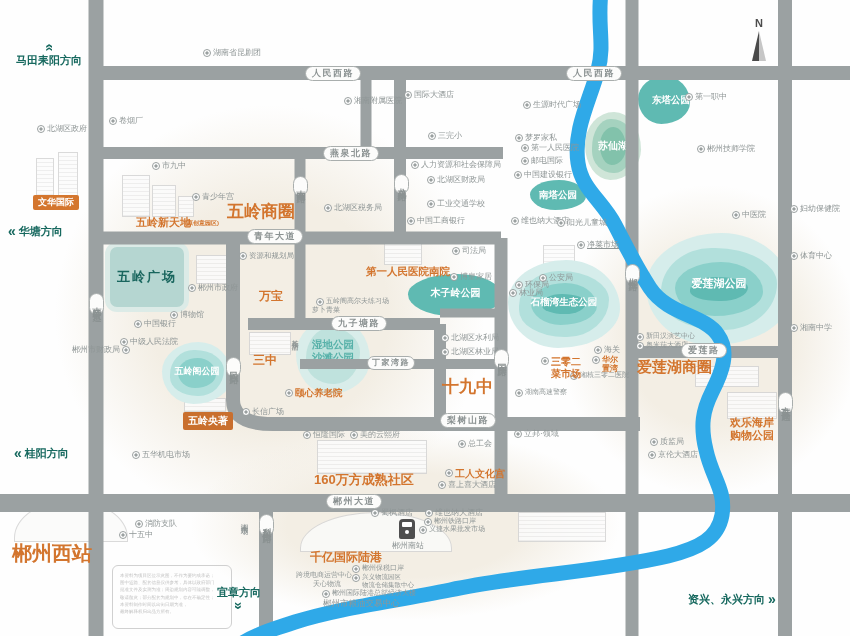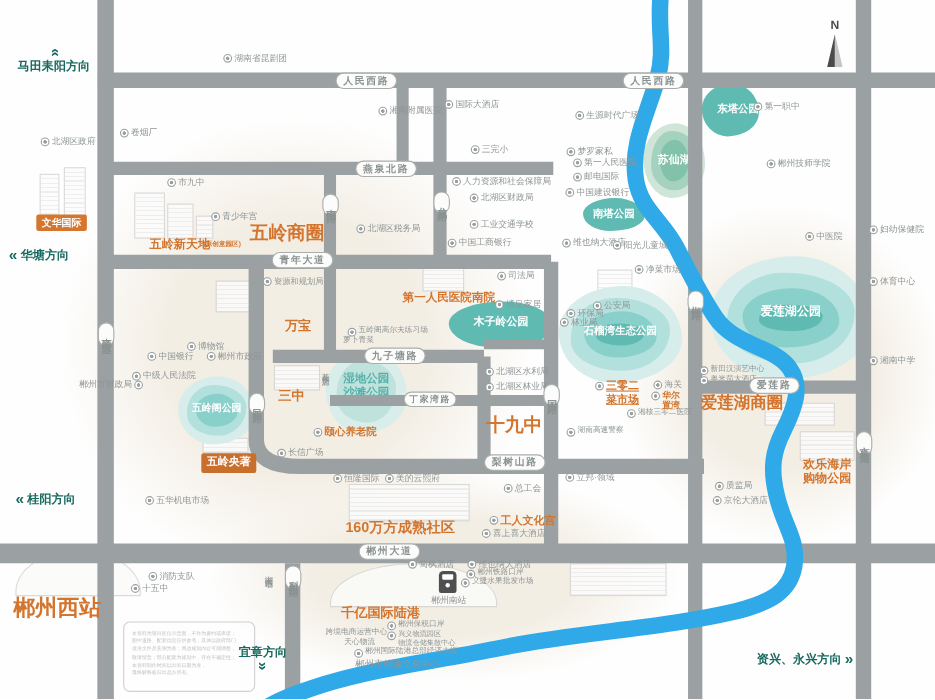--- a/index.html
+++ b/index.html
@@ -104,20 +104,21 @@
       <path d="M785 0 V 636" stroke-width="14"></path>
     </g>
     <path d="M601 -8 C 597 25 605 45 598 70 C 590 100 573 130 578 163
              C 582 190 602 200 615 225 C 628 250 635 265 650 288
              C 668 315 705 315 718 335 C 730 352 722 372 712 392
              C 703 410 700 425 706 450 C 712 478 726 490 722 515
              C 718 538 700 548 668 556 C 600 572 520 575 450 590
              C 390 602 340 608 295 622 C 270 630 252 636 238 646" stroke="#2fa9e8" stroke-width="15" fill="none" stroke-linejoin="round" stroke-linecap="round"></path>
   </svg>
 
+  <div class="plaza" style="left:105px;top:242px;width:74px;height:60px;">五岭广场</div>
 
 
   <div class="compass" style="left:752px;top:18px;">
     <div class="n">N</div>
     <div class="tris">
       <div class="tri-l"></div>
       <div class="tri-r"></div>
     </div>
   </div>
 
@@ -170,21 +171,21 @@
       <div class="poi" style="left: 515px; top: 133px; font-size: 8px;"><div class="dot"></div><span>梦罗家私</span></div>
       <div class="poi" style="left: 521px; top: 143px; font-size: 8px;"><div class="dot"></div><span>第一人民医院</span></div>
       <div class="poi" style="left: 521px; top: 156px; font-size: 8px;"><div class="dot"></div><span>邮电国际</span></div>
       <div class="poi" style="left: 514px; top: 170px; font-size: 8px;"><div class="dot"></div><span>中国建设银行</span></div>
       <div class="poi" style="left: 511px; top: 216px; font-size: 8px;"><div class="dot"></div><span>维也纳大酒店</span></div>
       <div class="poi" style="left: 557px; top: 218px; font-size: 8px;"><div class="dot"></div><span>阳光儿童城</span></div>
       <div class="poi" style="left: 685px; top: 92px; font-size: 8px;"><div class="dot"></div><span>第一职中</span></div>
       <div class="poi" style="left: 697px; top: 144px; font-size: 8px;"><div class="dot"></div><span>郴州技师学院</span></div>
       <div class="poi" style="left: 732px; top: 210px; font-size: 8px;"><div class="dot"></div><span>中医院</span></div>
       <div class="poi" style="left: 790px; top: 204px; font-size: 8px;"><div class="dot"></div><span>妇幼保健院</span></div>
-      <div class="poi" style="left: 577px; top: 240px; font-size: 8px;"><div class="dot"></div><span>净菜市场</span></div>
+      <div class="poi" style="left: 577px; top: 240px; font-size: 8px; text-decoration: underline;"><div class="dot"></div><span>净菜市场</span></div>
       <div class="poi" style="left: 790px; top: 251px; font-size: 8px;"><div class="dot"></div><span>体育中心</span></div>
       <div class="poi" style="left: 790px; top: 323px; font-size: 8px;"><div class="dot"></div><span>湘南中学</span></div>
       <div class="poi" style="left: 636px; top: 332px; font-size: 7px;"><div class="dot"></div><span>新田汉演艺中心</span></div>
       <div class="poi" style="left: 636px; top: 341px; font-size: 7px;"><div class="dot"></div><span>奥米茄大酒店</span></div>
       <div class="poi" style="left: 594px; top: 345px; font-size: 8px;"><div class="dot"></div><span>海关</span></div>
       <div class="poi" style="left: 570px; top: 371px; font-size: 7px;"><div class="dot"></div><span>湘核三零二医院</span></div>
       <div class="poi" style="left: 515px; top: 388px; font-size: 7px;"><div class="dot"></div><span>湖南高速警察</span></div>
       <div class="poi" style="left: 452px; top: 246px; font-size: 8px;"><div class="dot"></div><span>司法局</span></div>
       <div class="poi" style="left: 450px; top: 272px; font-size: 8px;"><div class="dot"></div><span>博皇家居</span></div>
       <div class="poi" style="left: 539px; top: 273px; font-size: 8px;"><div class="dot"></div><span>公安局</span></div>
@@ -198,24 +199,24 @@
       <div class="poi" style="left: 303px; top: 430px; font-size: 8px;"><div class="dot"></div><span>恒隆国际</span></div>
       <div class="poi" style="left: 350px; top: 430px; font-size: 8px;"><div class="dot"></div><span>美的云熙府</span></div>
       <div class="poi" style="left: 371px; top: 508px; font-size: 8px;"><div class="dot"></div><span>蜀枫酒店</span></div>
       <div class="poi" style="left: 425px; top: 508px; font-size: 8px;"><div class="dot"></div><span>维也纳大酒店</span></div>
       <div class="poi" style="left: 424px; top: 517px; font-size: 7px;"><div class="dot"></div><span>郴州铁路口岸</span></div>
       <div class="poi" style="left: 419px; top: 525px; font-size: 7px;"><div class="dot"></div><span>义捷水果批发市场</span></div>
       <div class="poi" style="left: 458px; top: 439px; font-size: 8px;"><div class="dot"></div><span>总工会</span></div>
       <div class="poi" style="left: 438px; top: 480px; font-size: 8px;"><div class="dot"></div><span>喜上喜大酒店</span></div>
       <div class="poi" style="left: 135px; top: 519px; font-size: 8px;"><div class="dot"></div><span>消防支队</span></div>
       <div class="poi" style="left: 119px; top: 530px; font-size: 8px;"><div class="dot"></div><span>十五中</span></div>
-      <div class="poi" style="left: 252px; top: 407px; font-size: 8px;"><div class="dot"></div><span>长信广场</span></div>
+      <div class="poi" style="left: 242px; top: 407px; font-size: 8px;"><div class="dot"></div><span>长信广场</span></div>
       <div class="poi" style="left: 134px; top: 319px; font-size: 8px;"><div class="dot"></div><span>中国银行</span></div>
       <div class="poi" style="left: 170px; top: 310px; font-size: 8px;"><div class="dot"></div><span>博物馆</span></div>
-      <div class="poi" style="left: 188px; top: 283px; font-size: 8px; margin-top: 36px;"><div class="dot"></div><span>郴州市政府</span></div>
+      <div class="poi" style="left: 188px; top: 283px; font-size: 8px;"><div class="dot"></div><span>郴州市政府</span></div>
       <div class="poi" style="left: 120px; top: 337px; font-size: 8px;"><div class="dot"></div><span>中级人民法院</span></div>
       <div class="poi" style="left: 72px; top: 345px; font-size: 8px;"><span>郴州市财政局</span><div class="dot"></div></div>
       <div class="poi" style="left: 132px; top: 450px; font-size: 8px;"><div class="dot"></div><span>五华机电市场</span></div>
       <div class="poi" style="left: 316px; top: 297px; font-size: 7px;"><div class="dot"></div><span>五岭阁高尔夫练习场</span></div>
       <div class="poi" style="left: 312px; top: 306px; font-size: 7px;"><span>萝卜青菜</span></div>
       <div class="poi" style="left: 239px; top: 251px; font-size: 7.5px;"><div class="dot"></div><span>资源和规划局</span></div>
       <div class="poi" style="left: 392px; top: 541px; font-size: 8px;"><span>郴州南站</span></div>
       <div class="poi" style="left: 352px; top: 564px; font-size: 7px;"><div class="dot"></div><span>郴州保税口岸</span></div>
       <div class="poi" style="left: 296px; top: 571px; font-size: 7px;"><span>跨境电商运营中心</span></div>
       <div class="poi" style="left: 313px; top: 580px; font-size: 7px;"><span>天心物流</span></div>
@@ -235,21 +236,21 @@
       <div class="ol" style="left: 310px; top: 551px; font-size: 12px;"><span>千亿国际陆港</span></div>
       <div class="ol" style="left: 136px; top: 216px; font-size: 11px;"><span>五岭新天地</span></div>
       <div class="ol" style="left: 185px; top: 220px; font-size: 6px;"><span>(原创意园区)</span></div>
       <div class="ol" style="left: 259px; top: 290px; font-size: 12px;"><span>万宝</span></div>
       <div class="ol" style="left: 366px; top: 265px; font-size: 10.5px;"><span>第一人民医院南院</span></div>
       <div class="ol" style="left: 253px; top: 354px; font-size: 12px;"><span>三中</span></div>
       <div class="ol" style="left: 730px; top: 416px; font-size: 11px;"><span>欢乐海岸
 购物公园</span></div>
       <div class="ol" style="left: 445px; top: 468px; font-size: 10px;"><div class="dot"></div><span>工人文化宫</span></div>
       <div class="ol" style="left: 285px; top: 388px; font-size: 9.5px;"><div class="dot"></div><span>颐心养老院</span></div>
-      <div class="ol" style="left: 541px; top: 346px; font-size: 10px; text-decoration: underline;"><div class="dot"></div><span>三零二
+      <div class="ol" style="left: 541px; top: 356px; font-size: 10px;"><div class="dot"></div><span>三零二
 菜市场</span></div>
       <div class="ol" style="left: 592px; top: 355px; font-size: 8px;"><div class="dot"></div><span>华尔
 置湾</span></div>
     </div>
   <div id="dirs">
       <div class="dir col" style="left: 16px; top: 42px;">
         <span class="chev" style="transform: rotate(-90deg);">»</span>
         <span>马田耒阳方向</span>
       </div>
       <div class="dir" style="left: 8px; top: 224px;">

